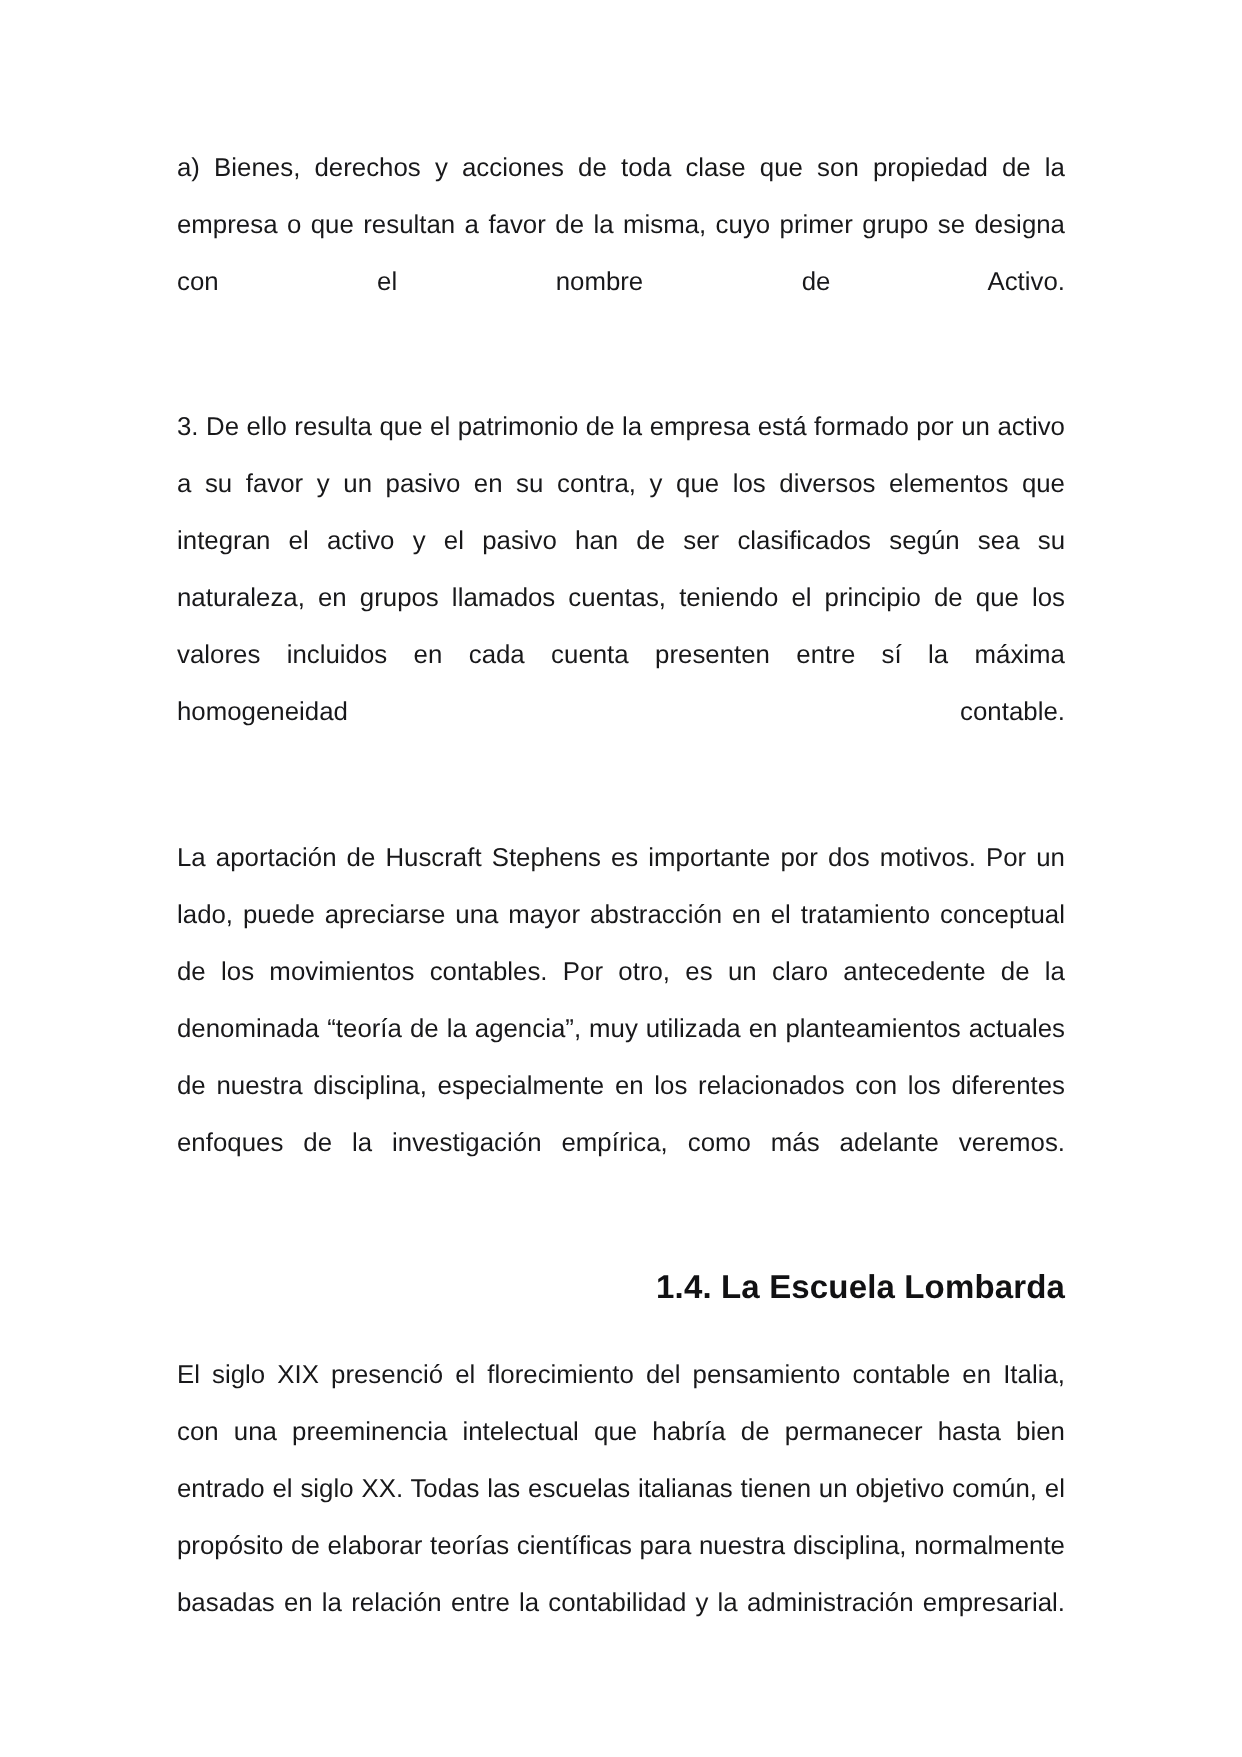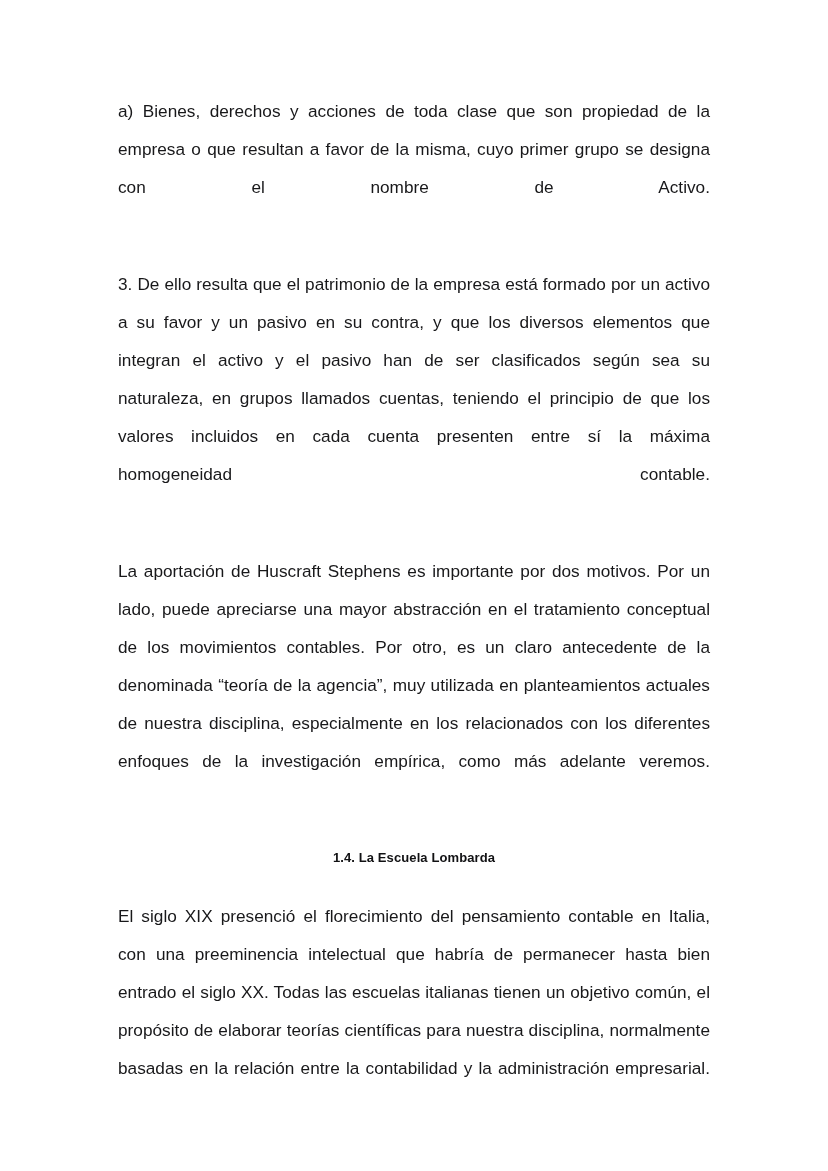--- a/index.html
+++ b/index.html
@@ -35,25 +35,25 @@
     letter-spacing: 0.02px;
   }
   
   .para::after {
     content: "";
     display: inline-block;
     width: 100%;
   }
   .heading {
     font-family: "Liberation Sans", sans-serif;
-    font-size: 13px;
+    font-size: 22px;
     font-weight: bold;
     line-height: 38px;
     color: #111113;
-    text-align: center;
+    text-align: right;
     margin: 11px 0 20px 0;
     letter-spacing: 0.1px;
   }
 </style>
 </head>
 <body>
 
 <div class="page">
   <div class="content">
 

